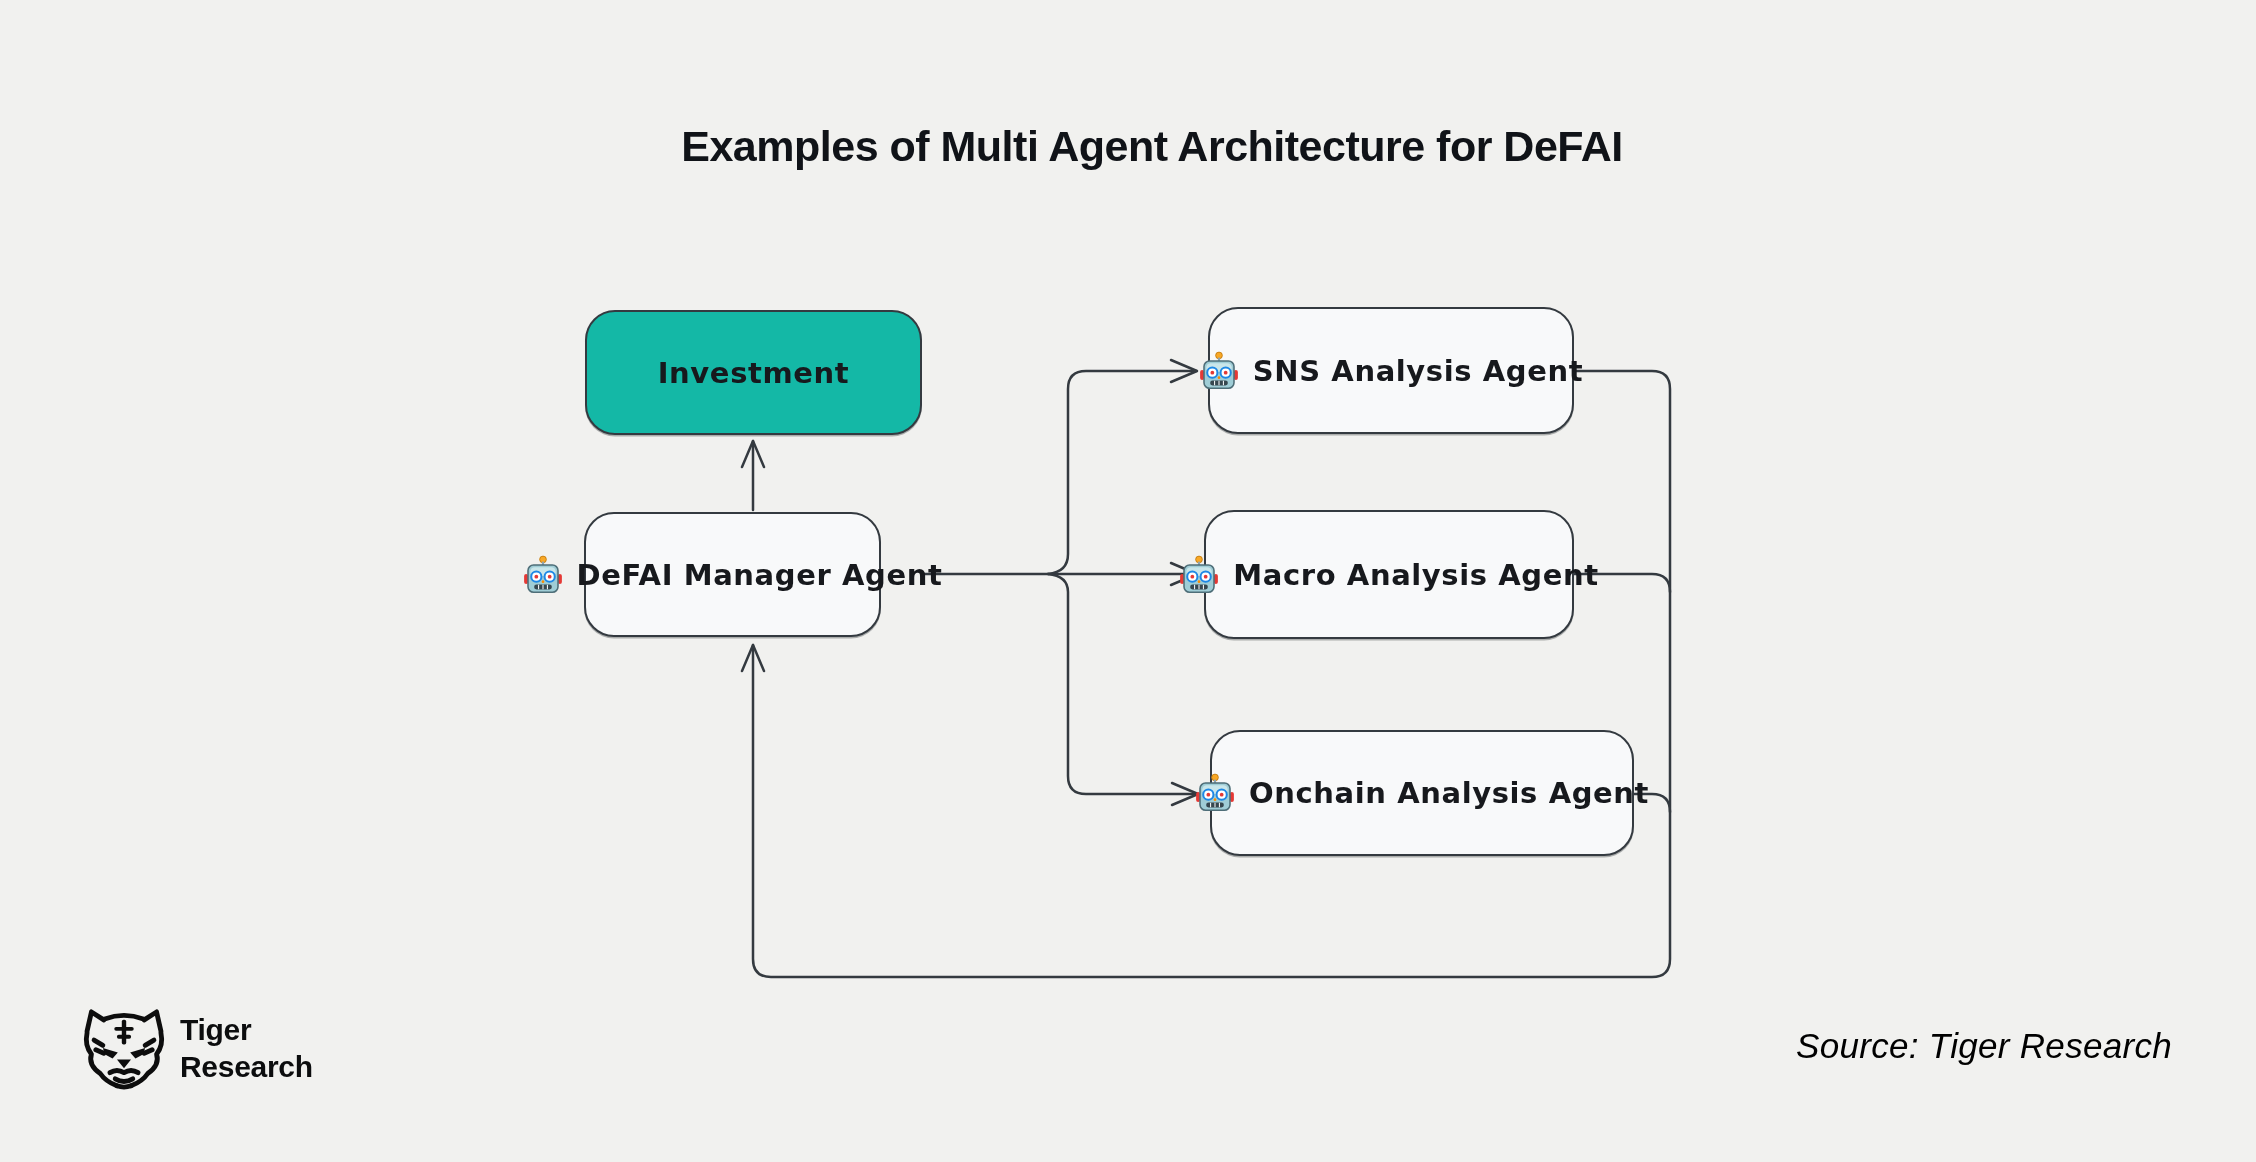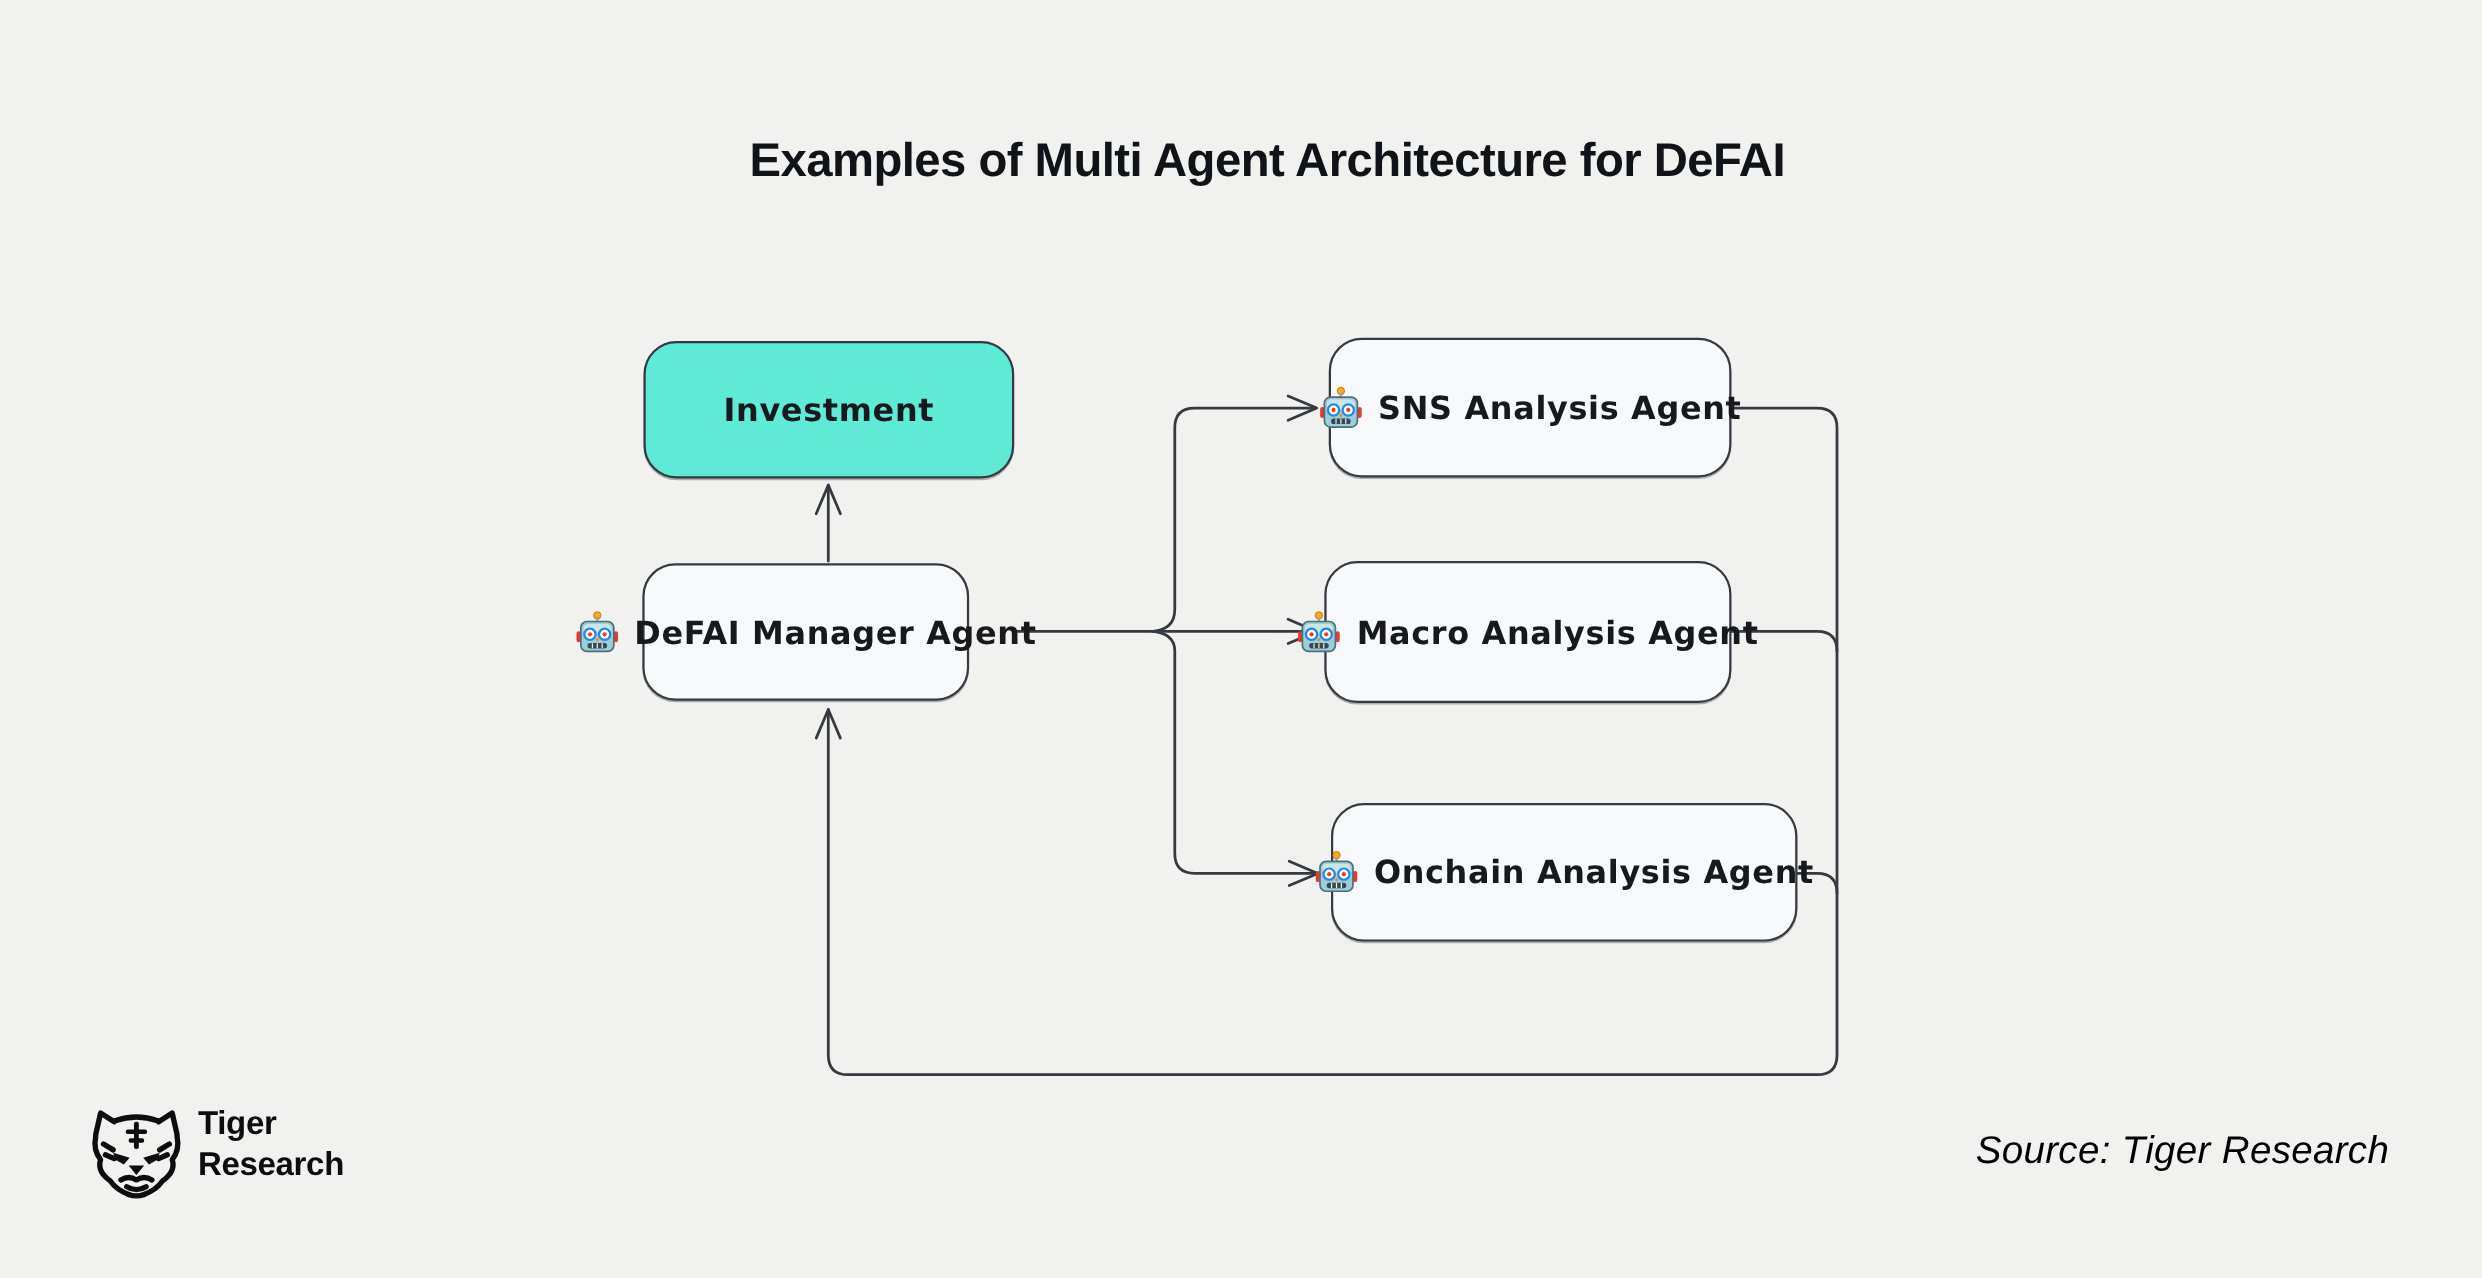--- a/index.html
+++ b/index.html
@@ -32,21 +32,21 @@
     box-sizing: border-box;
     border: 2.5px solid #343a40;
     border-radius: 30px;
     background: #f8f9fa;
     display: flex;
     align-items: center;
     justify-content: center;
     gap: 14px;
     box-shadow: 0 1.5px 0 rgba(40,45,50,0.35);
   }
-  .node.highlight { background: #5eead4; }
+  .node.highlight { background: #14b8a6; }
   .node-label {
     font-family: "DejaVu Sans", sans-serif;
     font-size: 29px;
     font-weight: 600;
     letter-spacing: 0.6px;
     color: #17191d;
     white-space: nowrap;
   }
   .robot-icon { width: 40px; height: 40px; flex: 0 0 auto; }
   svg.connectors {
@@ -59,21 +59,21 @@
     stroke: #343a40;
     stroke-width: 2.5;
     stroke-linecap: round;
     stroke-linejoin: round;
   }
   .footer-logo {
     position: absolute;
     left: 80px;
     top: 1003px;
     display: flex;
-    align-items: flex-start;
+    align-items: center;
     gap: 12px;
   }
   .tiger-mark { width: 88px; height: 90px; }
   .logo-text {
     font-size: 30px;
     font-weight: 800;
     line-height: 37px;
     color: #0c0d0e;
     letter-spacing: -0.3px;
   }

